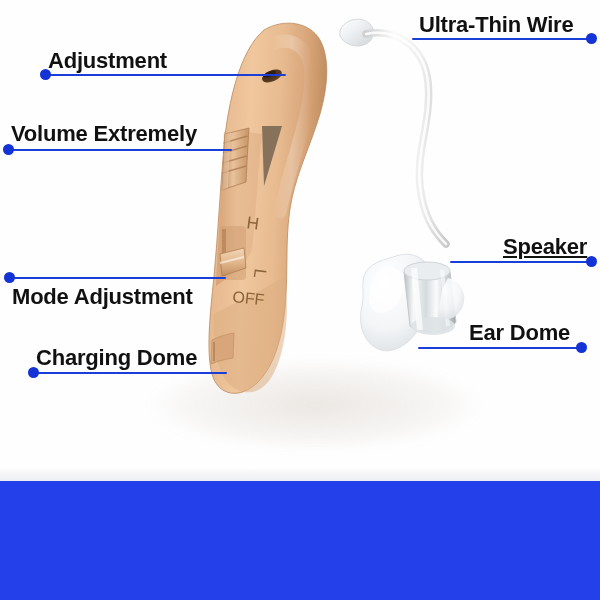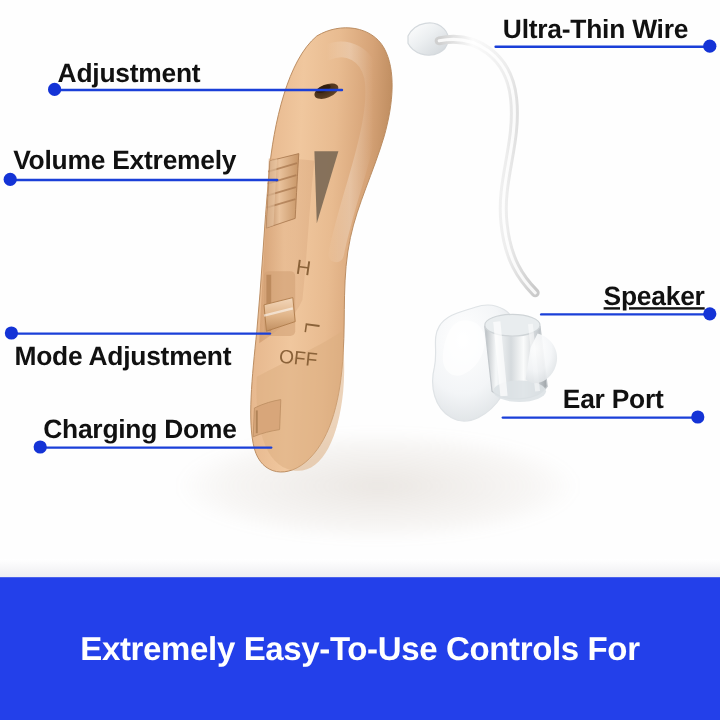--- a/index.html
+++ b/index.html
@@ -246,26 +246,25 @@
       <span class="dot" style="left:586px;top:33px;"></span>
     </div>
 
     <div class="callout">
       <span class="cap" style="left:503px;top:234px;font-size:22px;text-decoration:underline;">Speaker</span>
       <span class="leader" style="left:450px;top:261px;width:142px;"></span>
       <span class="dot" style="left:586px;top:256px;"></span>
     </div>
 
     <div class="callout">
-      <span class="cap" style="left:469px;top:320px;font-size:22px;">Ear Port</span>
+      <span class="cap" style="left:469px;top:320px;font-size:22px;">Ear Dome</span>
       <span class="leader" style="left:418px;top:347px;width:164px;"></span>
       <span class="dot" style="left:576px;top:342px;"></span>
     </div>
 
   </div>
 
   <div class="banner-top-fade"></div>
 
   <div id="banner">
-    <div class="bline">Extremely Easy-To-Use Controls For</div>
   </div>
 
 </div>
 
 </body></html>

